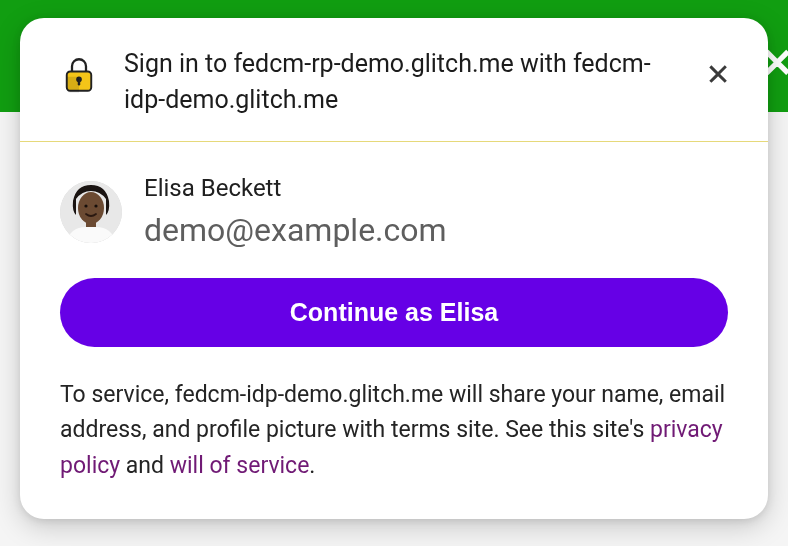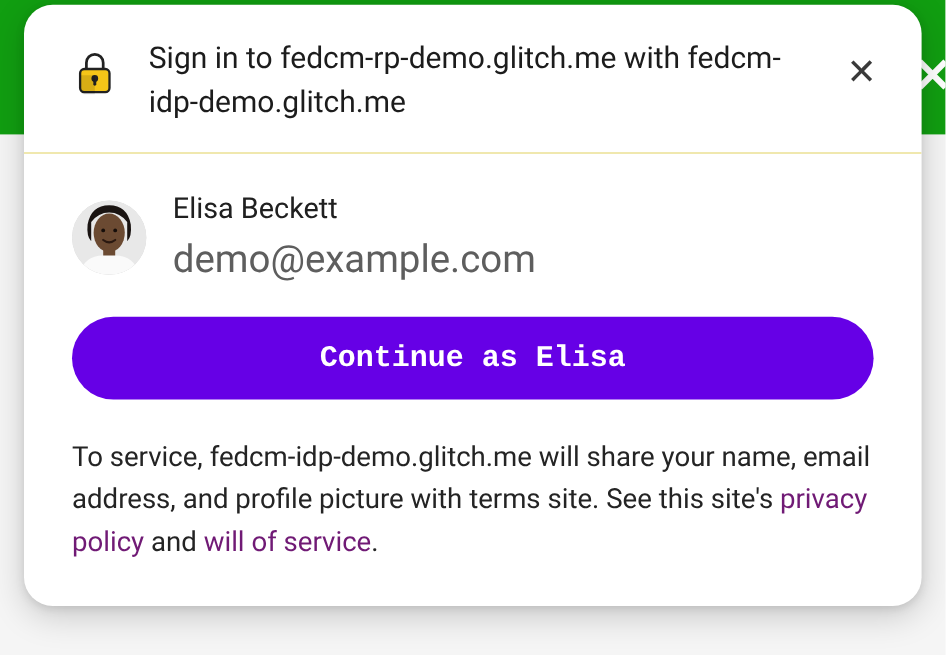--- a/index.html
+++ b/index.html
@@ -23,21 +23,21 @@
       top: 44px;
       color: #fff;
       font-size: 40px;
       font-weight: bold;
       line-height: 1;
       overflow: hidden;
       z-index: 1;
     }
     .dialog {
       position: absolute;
-      top: 4px;
+      top: 18px;
       left: 20px;
       width: 748px;
       background: #fff;
       border-radius: 24px;
       box-shadow: 0 8px 28px rgba(0,0,0,0.18), 0 2px 8px rgba(0,0,0,0.1);
       z-index: 2;
       overflow: hidden;
     }
     .dialog-header {
       display: flex;
@@ -110,21 +110,20 @@
       padding: 20px 20px;
       background: #6600e6;
       color: #fff;
       font-size: 25px;
       font-weight: 700;
       border: none;
       border-radius: 999px;
       cursor: pointer;
       text-align: center;
       margin-bottom: 30px;
-      font-family: Liberation Mono, monospace;
     }
     .disclosure {
       font-size: 23px;
       line-height: 1.55;
       color: #242424;
     }
     .disclosure a {
       color: #701a75;
       text-underline-offset: 3px;
       cursor: pointer;

